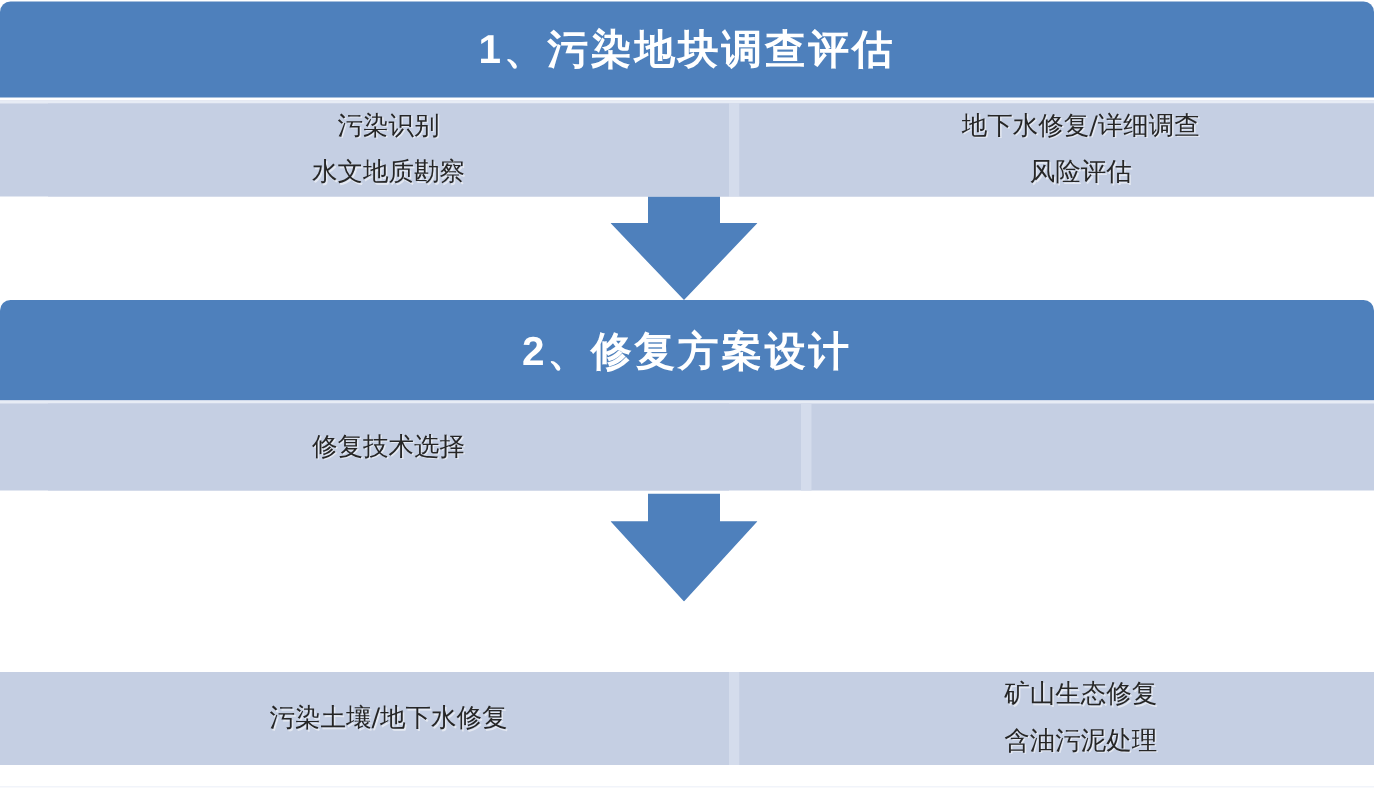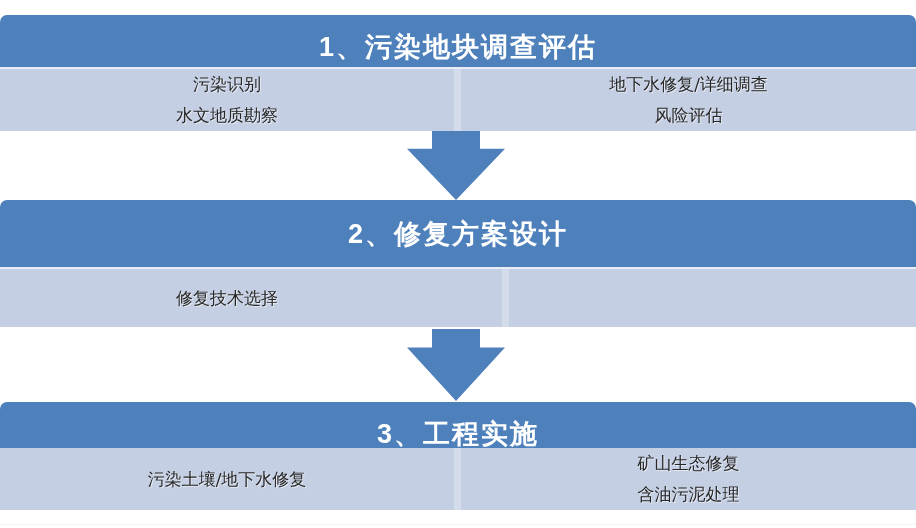--- a/index.html
+++ b/index.html
@@ -13,39 +13,39 @@
     display:flex; align-items:center; justify-content:center;
   }
   .stage-title {
     color:#ffffff; font-family:"Liberation Sans", sans-serif;
     font-weight:bold; font-size:27px; letter-spacing:2px;
     white-space:nowrap;
   }
   .stage-body {
     position:absolute; left:0; width:916px; box-sizing:border-box;
     display:grid; grid-template-columns:454px 7px 455px;
-    background:#C5CFE3; border-top:2px solid #E7ECF5;
+    background:#C5CFE3; border-top:2px solid #E7ECF5;padding-left:32px;
   }
   .cell {
     display:flex; flex-direction:column; justify-content:space-around;
     align-items:center; background:#C5CFE3;
   }
   .divider { background:#D4DCEC; }
   .item {
     font-size:17px; color:#262626; line-height:1; white-space:nowrap;
     text-shadow:1px 1px 0 rgba(255,255,255,0.55);
   }
   .arrow { position:absolute; left:407px; width:98px; }
   .arrow svg { display:block; width:100%; height:100%; }
   .hairline {
     position:absolute; left:0; top:524px; width:916px; height:1px;
     background:#F1F4FA;
   }
   
-  #h1 { top:15px;   height:64px; }
+  #h1 { top:1px;   height:64px; }
   #b1 { top:67px;  height:64px; }
   #a1 { top:131px; height:69px; }
   #h2 { top:200px; height:67px; }
   #b2 { top:267px; height:60px;gap:48px; }
   #a2 { top:329px; height:72px; }
   #h3 { top:402px; height:64px; }
   #b3 { top:448px; height:62px; border-top:none; }
 </style>
 </head>
 <body>
@@ -82,23 +82,20 @@
     </div>
     <div class="divider"></div>
   </div>
 
   <div class="arrow" id="a2">
     <svg viewBox="0 0 98 70" preserveAspectRatio="none" aria-hidden="true">
       <polygon points="25,0 73,0 73,18 98,18 49,70 0,18 25,18" fill="#4E80BC"></polygon>
     </svg>
   </div>
 
-  <div class="stage-header" id="h3">
-    <span class="stage-title">3、工程实施</span>
-  </div>
   <div class="stage-body" id="b3">
     <div class="cell">
       <div class="item">污染土壤/地下水修复</div>
     </div>
     <div class="divider"></div>
     <div class="cell">
       <div class="item">矿山生态修复</div>
       <div class="item">含油污泥处理</div>
     </div>
   </div>

